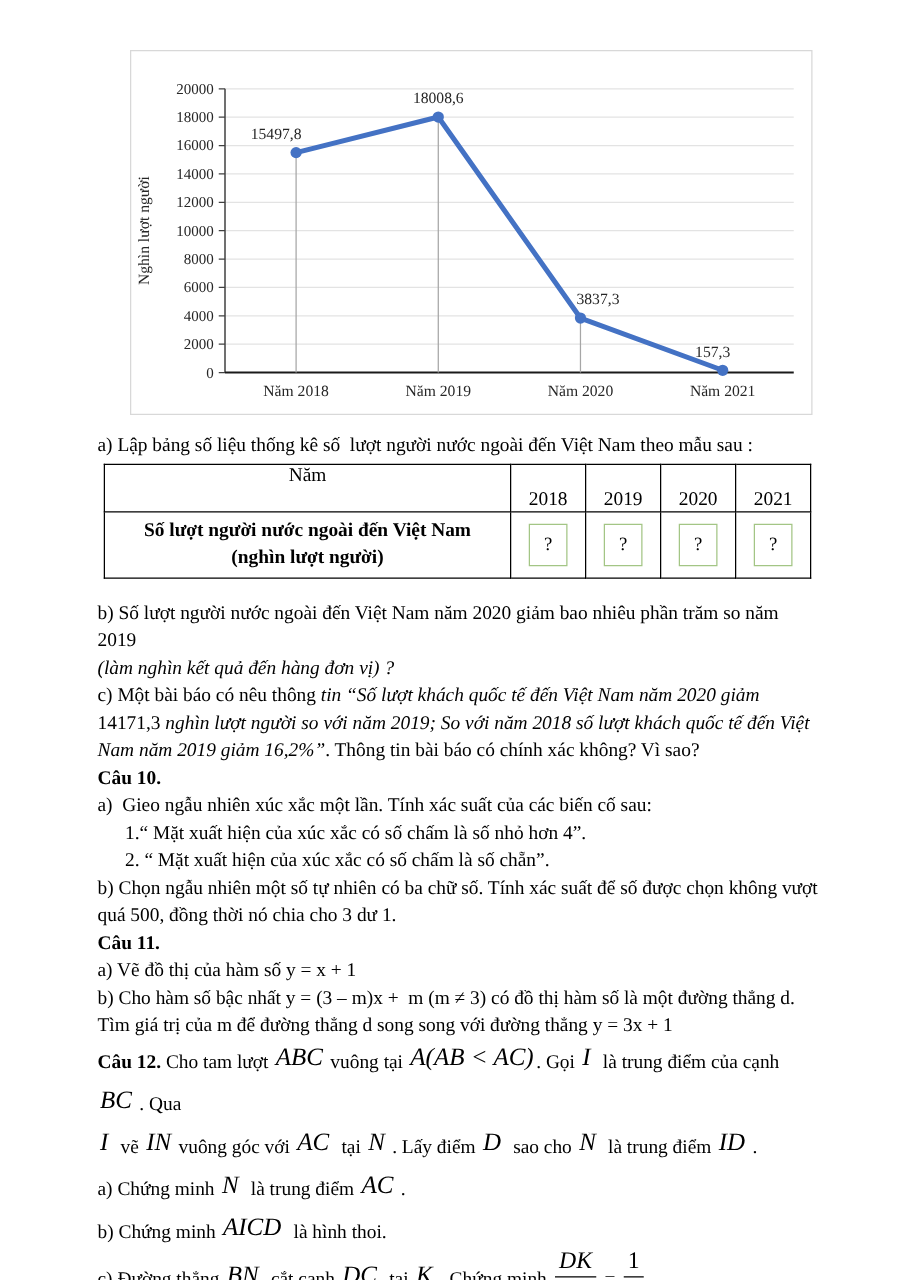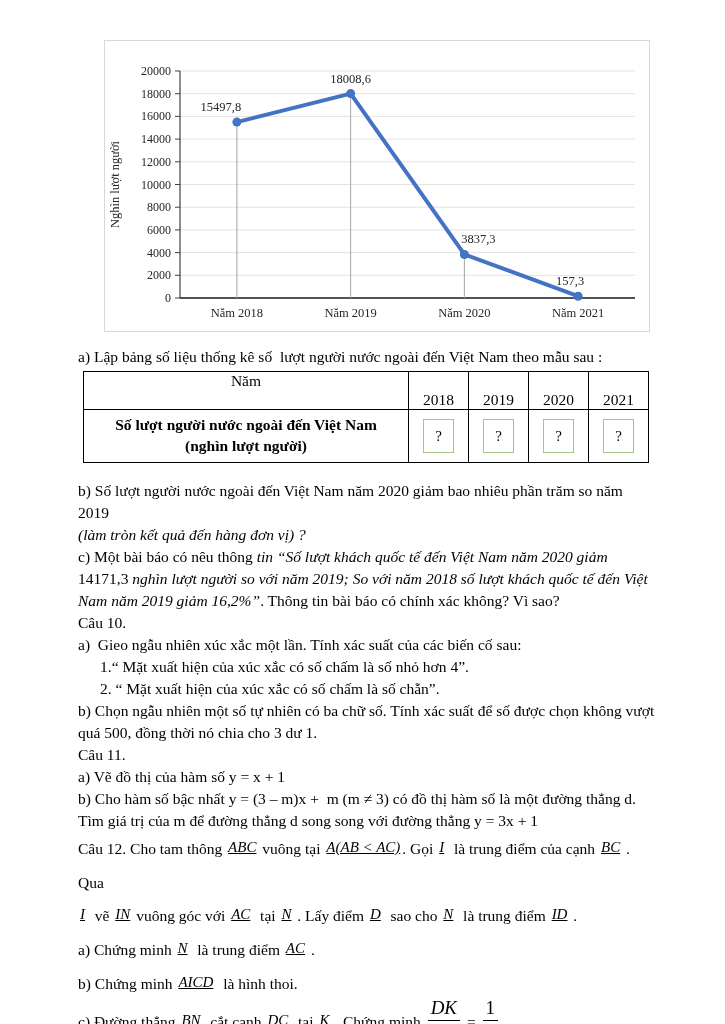--- a/index.html
+++ b/index.html
@@ -10,22 +10,22 @@
   }
   .page{padding:40px 70px 0 78px;}
   
   .chart-box{width:544px;border:1px solid #D8D8D8;margin-left:26px;margin-bottom:14px;background:#fff;}
   .chart-box svg{display:block;}
   
   .tline{line-height:22px;white-space:pre-wrap;}
   .cau12 .tline{line-height:33px;}
   .n{font-style:normal;}
   .i{font-style:italic;}
-  .b{font-weight:normal;}
-  .m{font-style:italic;position:relative;top:-2px;padding:0 2px;font-size:15px;text-decoration:underline;}
+  .b{font-weight:bold;}
+  .m{font-style:italic;position:relative;top:-2px;padding:0 2px;font-size:20px;}
   .frac{display:inline-block;text-align:center;vertical-align:middle;line-height:1.1;font-size:19px;padding:0 3px;position:relative;top:-3px;}
   .frac .ftop{display:block;border-bottom:1px solid #000;padding:0 3px 1px;}
   .frac .fbot{display:block;padding-top:1px;}
   .frac.i{font-style:italic;}
   
   table.data{border-collapse:collapse;table-layout:fixed;margin:3px 0 17px 5px;}
   table.data td{border:1px solid #000;text-align:center;padding:0;}
   td.hdr-nam{vertical-align:top;padding-top:3px;height:37px;}
   td.hdr-year{vertical-align:bottom;padding-bottom:6px;}
   td.row-label{vertical-align:middle;line-height:1.35;height:52px;font-weight:bold;}
@@ -122,21 +122,21 @@
       <td class="qcell"><span class="qbox">?</span></td>
       <td class="qcell"><span class="qbox">?</span></td>
       <td class="qcell"><span class="qbox">?</span></td>
       <td class="qcell"><span class="qbox">?</span></td>
     </tr>
   </tbody>
     </table>
 
   <div>
       <div class="tline"><span class="n">b) Số lượt người nước ngoài đến Việt Nam năm 2020 giảm bao nhiêu phần trăm so năm 2019</span></div>
-      <div class="tline"><span class="i">(làm tròn kết quả đến hàng đơn vị) ?</span></div>
+      <div class="tline"><span class="i">(làm nghìn kết quả đến hàng đơn vị) ?</span></div>
     </div>
   <div>
       <div class="tline"><span class="n">c) Một bài báo có nêu thông </span><span class="i">tin “Số lượt khách quốc tế đến Việt Nam năm 2020 giảm</span></div>
       <div class="tline"><span class="n">14171,3 </span><span class="i">nghìn lượt người so với năm 2019; So với năm 2018 số lượt khách quốc tế đến Việt</span></div>
       <div class="tline"><span class="i">Nam năm 2019 giảm 16,2%”</span><span class="n">. Thông tin bài báo có chính xác không? Vì sao?</span></div>
     </div>
   <div>
       <div class="tline"><span class="b">Câu 10.</span></div>
       <div class="tline"><span class="n">a)  Gieo ngẫu nhiên xúc xắc một lần. Tính xác suất của các biến cố sau:</span></div>
       <div class="tline" style="padding-left: 22px;"><span class="n">1.“ Mặt xuất hiện của xúc xắc có số chấm là số nhỏ hơn 4”.</span></div>
@@ -144,20 +144,20 @@
       <div class="tline"><span class="n">b) Chọn ngẫu nhiên một số tự nhiên có ba chữ số. Tính xác suất để số được chọn không vượt</span></div>
       <div class="tline"><span class="n">quá 500, đồng thời nó chia cho 3 dư 1.</span></div>
     </div>
   <div>
       <div class="tline"><span class="b">Câu 11.</span></div>
       <div class="tline"><span class="n">a) Vẽ đồ thị của hàm số y = x + 1</span></div>
       <div class="tline"><span class="n">b) Cho hàm số bậc nhất y = (3 – m)x +  m (m ≠ 3) có đồ thị hàm số là một đường thẳng d.</span></div>
       <div class="tline"><span class="n">Tìm giá trị của m để đường thẳng d song song với đường thẳng y = 3x + 1</span></div>
     </div>
   <div class="cau12">
-      <div class="tline"><span class="b">Câu 12.</span><span class="n"> Cho tam thông </span><span class="m">ABC</span><span class="n"> vuông tại </span><span class="m">A(AB &lt; AC)</span><span class="n">. Gọi </span><span class="m">I</span><span class="n">  là trung điểm của cạnh </span><span class="m">BC</span><span class="n"> . Qua</span></div>
+      <div class="tline"><span class="b">Câu 12.</span><span class="n"> Cho tam lượt </span><span class="m">ABC</span><span class="n"> vuông tại </span><span class="m">A(AB &lt; AC)</span><span class="n">. Gọi </span><span class="m">I</span><span class="n">  là trung điểm của cạnh </span><span class="m">BC</span><span class="n"> . Qua</span></div>
       <div class="tline"><span class="m">I</span><span class="n">  vẽ </span><span class="m">IN</span><span class="n"> vuông góc với </span><span class="m">AC</span><span class="n">  tại </span><span class="m">N</span><span class="n"> . Lấy điểm </span><span class="m">D</span><span class="n">  sao cho </span><span class="m">N</span><span class="n">  là trung điểm </span><span class="m">ID</span><span class="n"> .</span></div>
       <div class="tline"><span class="n">a) Chứng minh </span><span class="m">N</span><span class="n">  là trung điểm </span><span class="m">AC</span><span class="n"> .</span></div>
       <div class="tline"><span class="n">b) Chứng minh </span><span class="m">AICD</span><span class="n">  là hình thoi.</span></div>
       <div class="tline"><span class="n">c) Đường thẳng </span><span class="m">BN</span><span class="n">  cắt cạnh </span><span class="m">DC</span><span class="n">  tại </span><span class="m">K</span><span class="n"> . Chứng minh </span><span class="frac i"><span class="ftop">DK</span><span class="fbot">DC</span></span><span class="n"> = </span><span class="frac"><span class="ftop">1</span><span class="fbot">3</span></span><span class="n"> .</span></div>
     </div>
 
 </div>
 
 </body></html>

